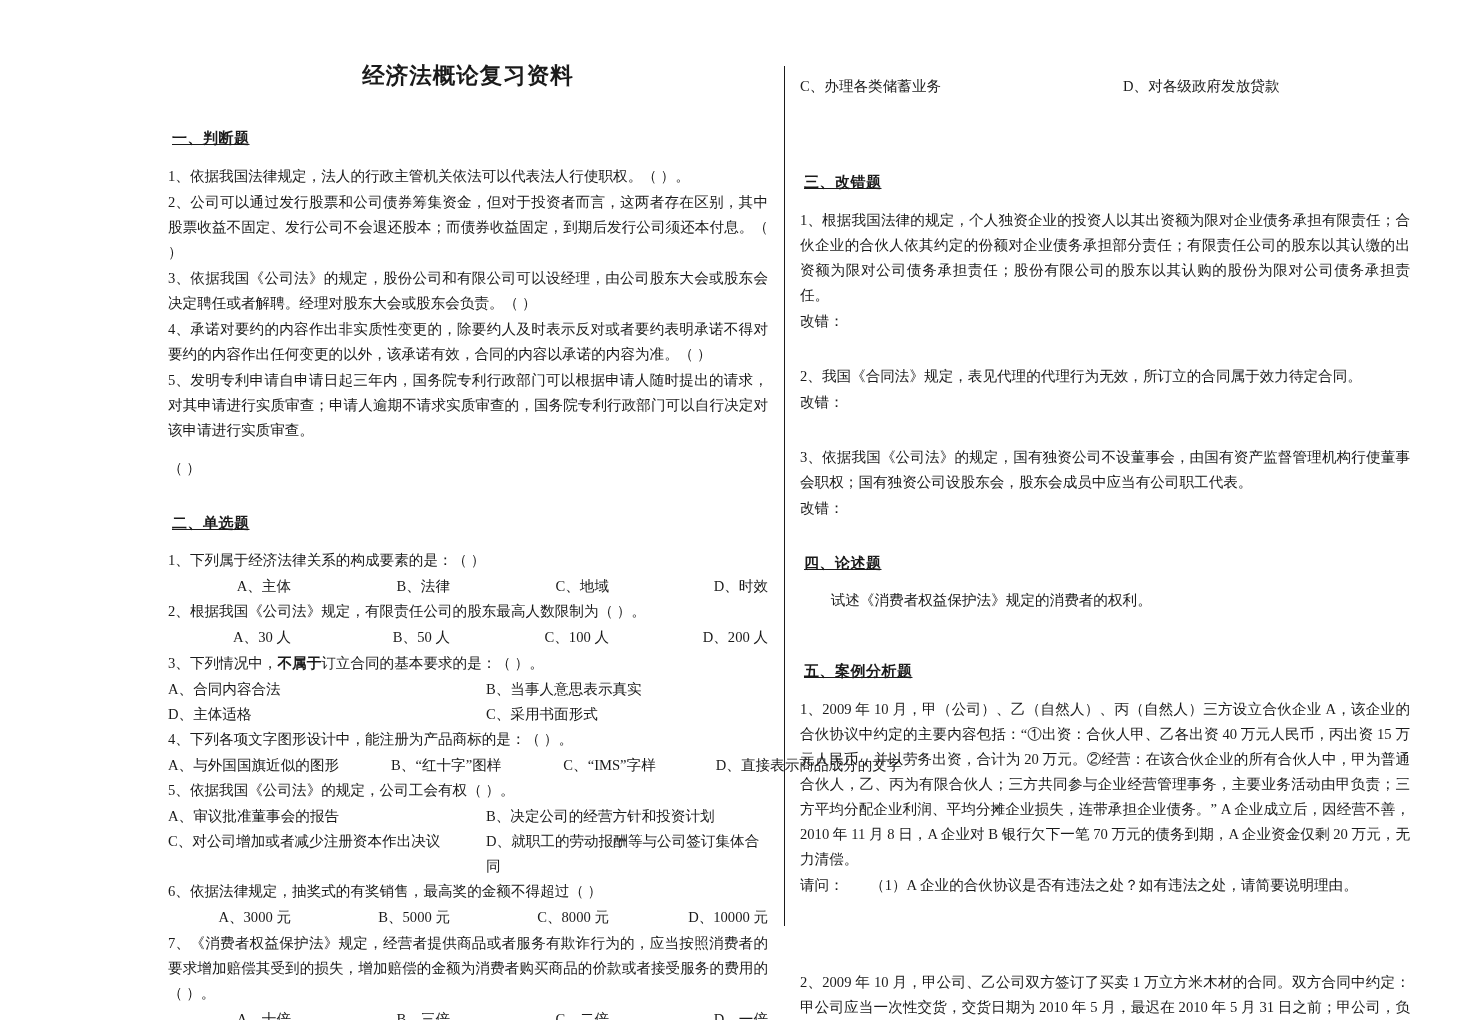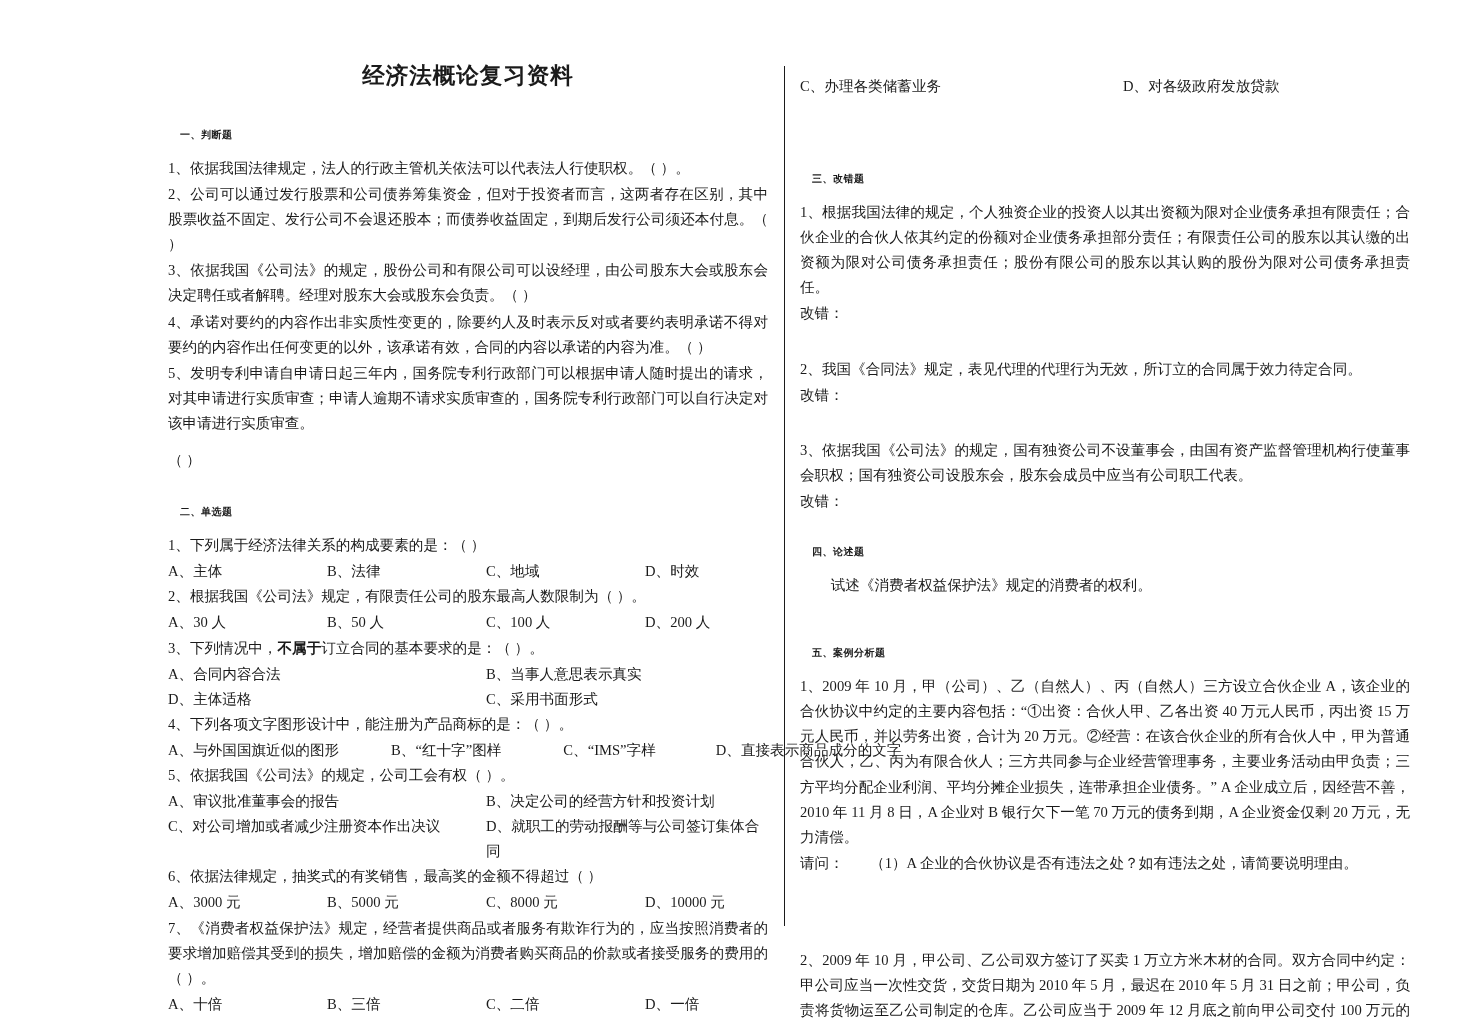--- a/index.html
+++ b/index.html
@@ -45,43 +45,44 @@
   .doc-title {
     text-align: center;
     font-weight: bold;
     font-size: 22.5px;
     letter-spacing: 1px;
     margin: 0 0 38px 0;
     line-height: 1.2;
   }
   .sec-head {
     font-weight: bold;
-    font-size: 10px;
+    font-size: 15px;
     letter-spacing: 0.5px;
-    margin: 0 0 14px 12px;
+    margin: 0 0 14px 4px;
     line-height: 1.5;
+    text-decoration: underline;
   }
   .q {
     font-size: 14.6px;
     line-height: 1.72;
     margin: 0 0 1px 0;
     text-align: justify;
     text-justify: inter-ideograph;
   }
   .q.tight {
     margin-bottom: 12px;
   }
   .opts {
     display: flex;
     font-size: 14.6px;
     line-height: 1.72;
     margin: 0;
     gap: 36px;
   }
-  .opts.c4 > span { width: 25%; display: inline-block; }
+  .opts.c4 > span { width: 25%; display: inline-block; text-align: right; }
   .opts.c2 > span { width: 50%; display: inline-block; }
   .opts.free > span { white-space: nowrap; }
   .opts.free > span.s1 { margin-right: 16px; }
   .opts.free > span.s2 { margin-right: 26px; }
   .opts.free > span.s3 { margin-right: 24px; text-align: center; }
   .indent-1 { padding-left: 2.1em; }
   .blank-md { height: 30px; }
   .blank-lg { height: 46px; }
   .blank-xl { height: 72px; }
   .fix-label { font-size: 14.6px; line-height: 1.72; margin: 0; }

